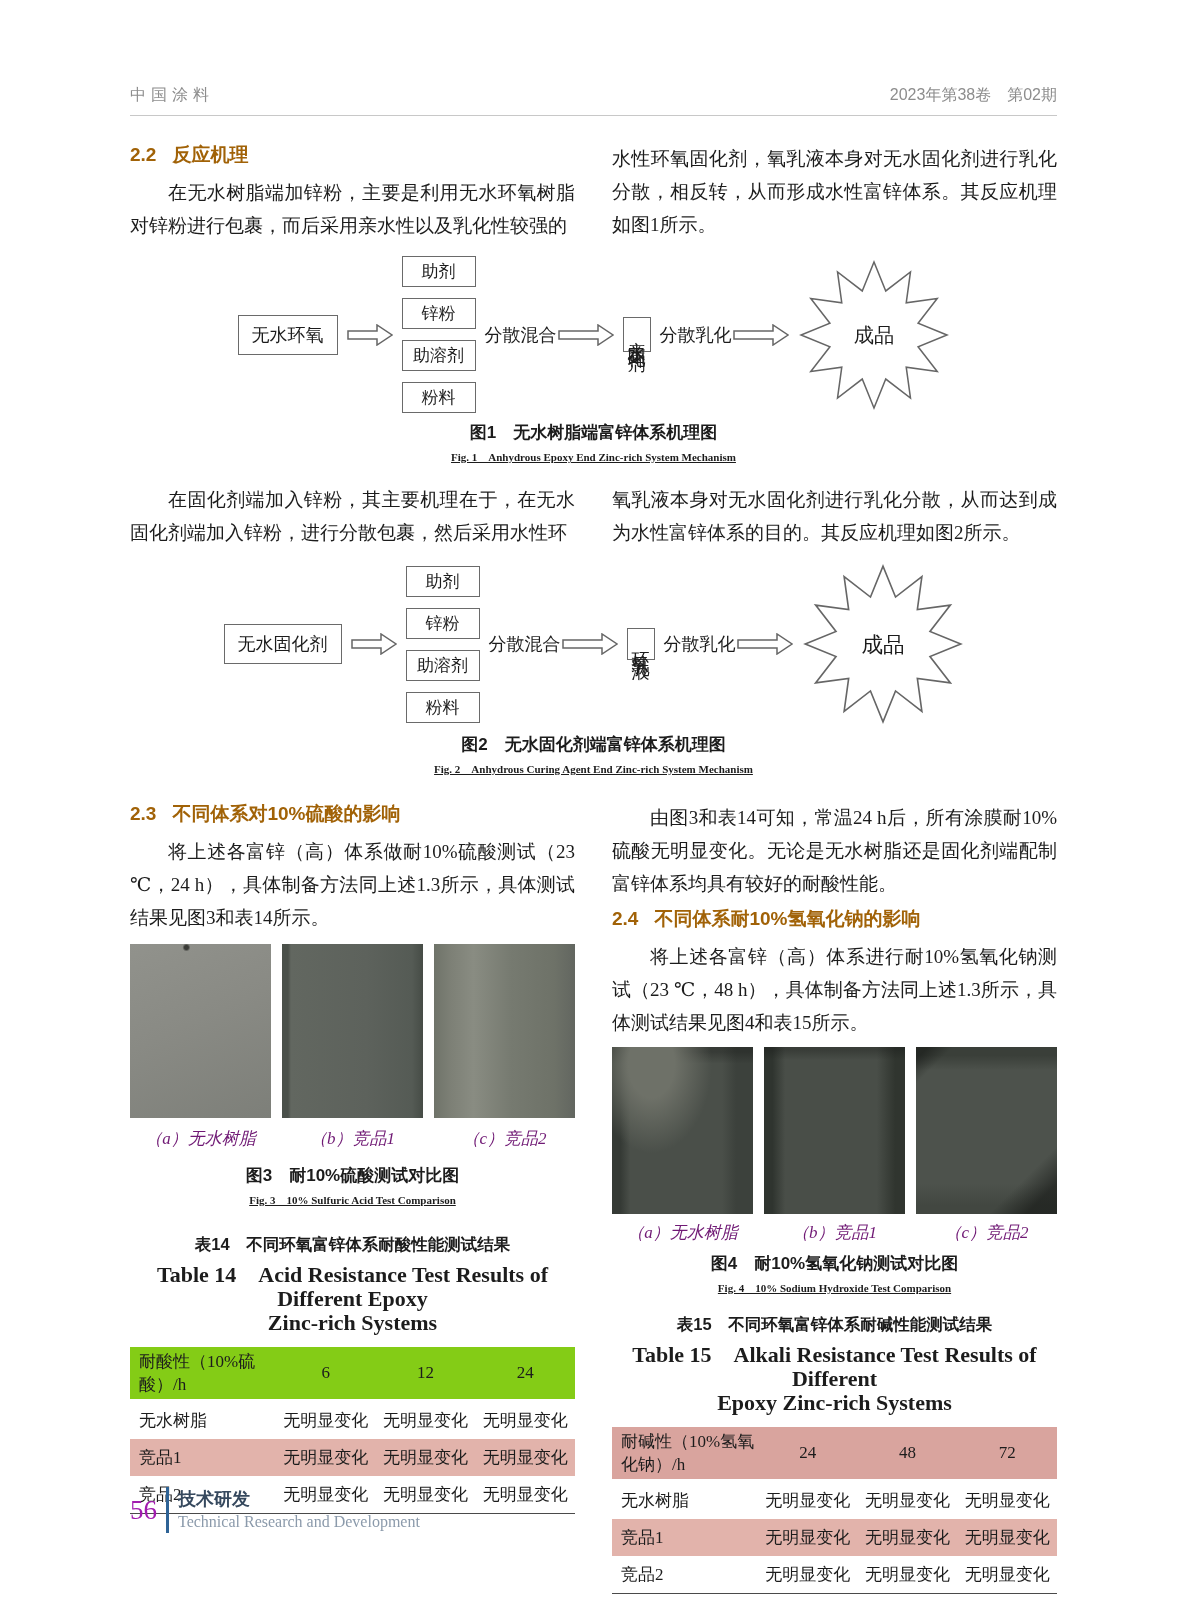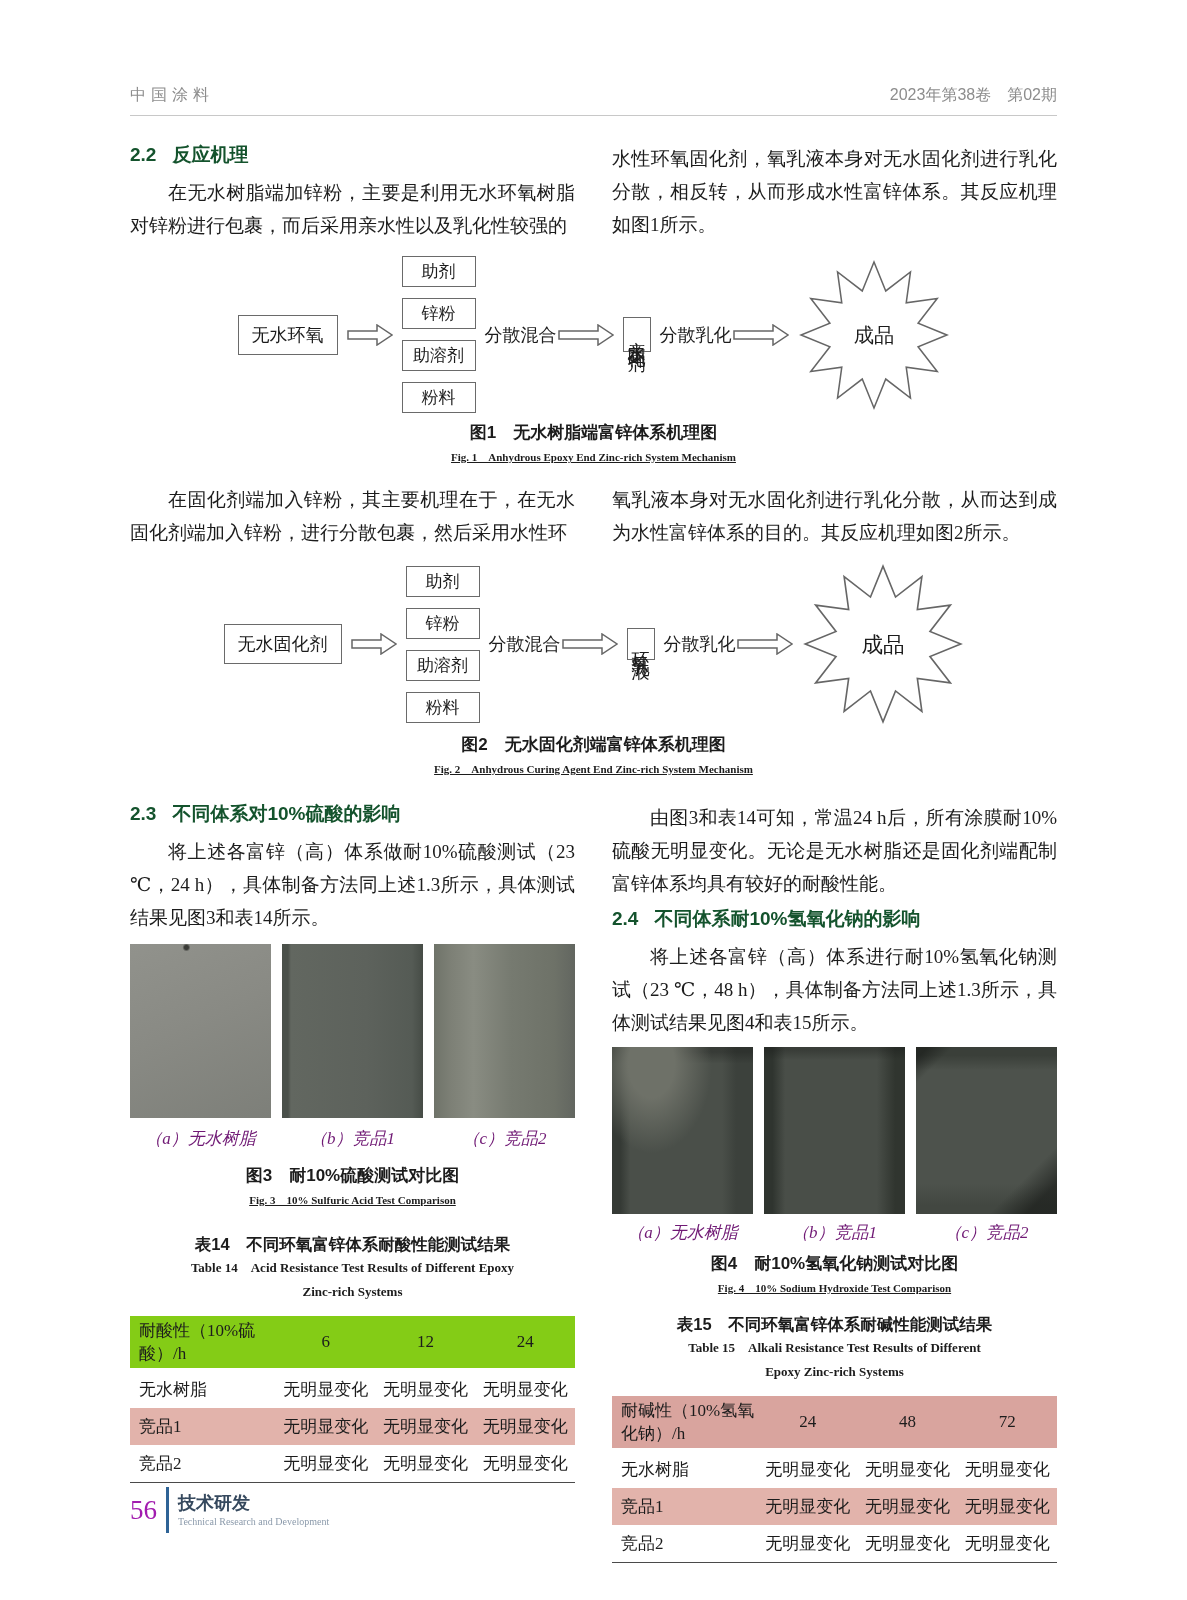--- a/index.html
+++ b/index.html
@@ -14,21 +14,21 @@
   .hdr-rule{border-bottom:1.5px solid #c8c8c8;margin-top:9px;}
 
   
   .cols{display:flex;gap:37px;}
   .col{width:445px;flex:none;}
 
   .para{font-size:19px;line-height:33px;text-align:justify;margin:0;}
   .indent{text-indent:2em;}
 
   .sec-h{font-family:"Liberation Sans","DejaVu Sans",sans-serif;font-weight:bold;
-         font-size:19px;color:#14532d;margin:0 0 8px 0;}
+         font-size:19px;color:#a16207;margin:0 0 8px 0;}
   .sec-h .num{margin-right:16px;}
 
   
   .diagram{display:flex;align-items:center;justify-content:center;gap:9px;margin:14px auto 4px auto;}
   .dbox{border:1.5px solid #6a6a6a;padding:7px 13px;font-size:18px;background:#fff;white-space:nowrap;}
   .dstack{display:flex;flex-direction:column;gap:11px;}
   .dstack .sbox{border:1.5px solid #6a6a6a;width:72px;text-align:center;padding:3px 0;font-size:17px;background:#fff;}
   .vbox{border:1.5px solid #6a6a6a;padding:9px 4px;font-size:18px;background:#fff;
         writing-mode:vertical-rl;text-orientation:upright;letter-spacing:3px;line-height:1;}
   .arrowcol{display:flex;flex-direction:row;align-items:center;gap:1px;}
@@ -55,35 +55,35 @@
        linear-gradient(90deg,#353a35 0 6%,#4a4f49 13% 78%,#3c413c 88% 100%);}
   .f4b{background:linear-gradient(180deg, rgba(20,22,20,.3) 0 2%, rgba(0,0,0,0) 8%),
        linear-gradient(90deg,#2f342f 0 6%,#494e48 15% 80%,#30352f 93% 100%);}
   .f4c{background:linear-gradient(135deg, rgba(15,17,15,.5) 0 4%, rgba(0,0,0,0) 12%),
        linear-gradient(315deg, rgba(15,17,15,.55) 0 10%, rgba(0,0,0,0) 22%),
        linear-gradient(180deg,#3a3f39 0 5%,#4d524c 14% 82%,#424741 95%),#4d524c;}
 
   
   .tbl-title{ text-align:center;margin-top:26px;}
   .tbl-title .t-zh{font-family:Liberation Sans, sans-serif;font-weight:bold;font-size:16.5px;}
-  .tbl-title .t-en{font-family:"Liberation Serif","DejaVu Serif",serif;font-weight:bold;font-size:13px;line-height:24px;}
+  .tbl-title .t-en{font-family:"Liberation Serif","DejaVu Serif",serif;font-weight:bold;font-size:22px;margin-top:7px;line-height:24px;}
   .ptable{margin-top:12px;border-bottom:1.5px solid #4a4a4a;font-size:17px;}
   .trow{display:grid;grid-template-columns:146px 1fr 1fr 1fr;align-items:center;}
   .trow .c0{padding-left:9px;text-align:left;line-height:23px;}
   .trow .cc{text-align:center;}
   .thead{min-height:52px;}
   .tdata{min-height:37px;}
   .gap{height:3px;}
 
   
   .footer{position:absolute;left:130px;top:1487px;display:flex;align-items:center;}
   .pagenum{font-size:27px;color:#a21caf;margin-right:9px;line-height:1;}
   .fbar{width:3px;height:46px;margin-right:9px;}
   .flab-zh{font-family:"Liberation Sans","DejaVu Sans",sans-serif;font-weight:bold;font-size:18px;color:#36495e;line-height:1.15;}
-  .flab-en{font-size:10px;color:#8b9aab;margin-top:3px;}
+  .flab-en{font-size:16px;color:#8b9aab;margin-top:3px;}
 
   svg{display:block;}
 </style>
 </head>
 <body>
 
 <div class="page">
   <div class="content">
 
     <div class="hdr">

